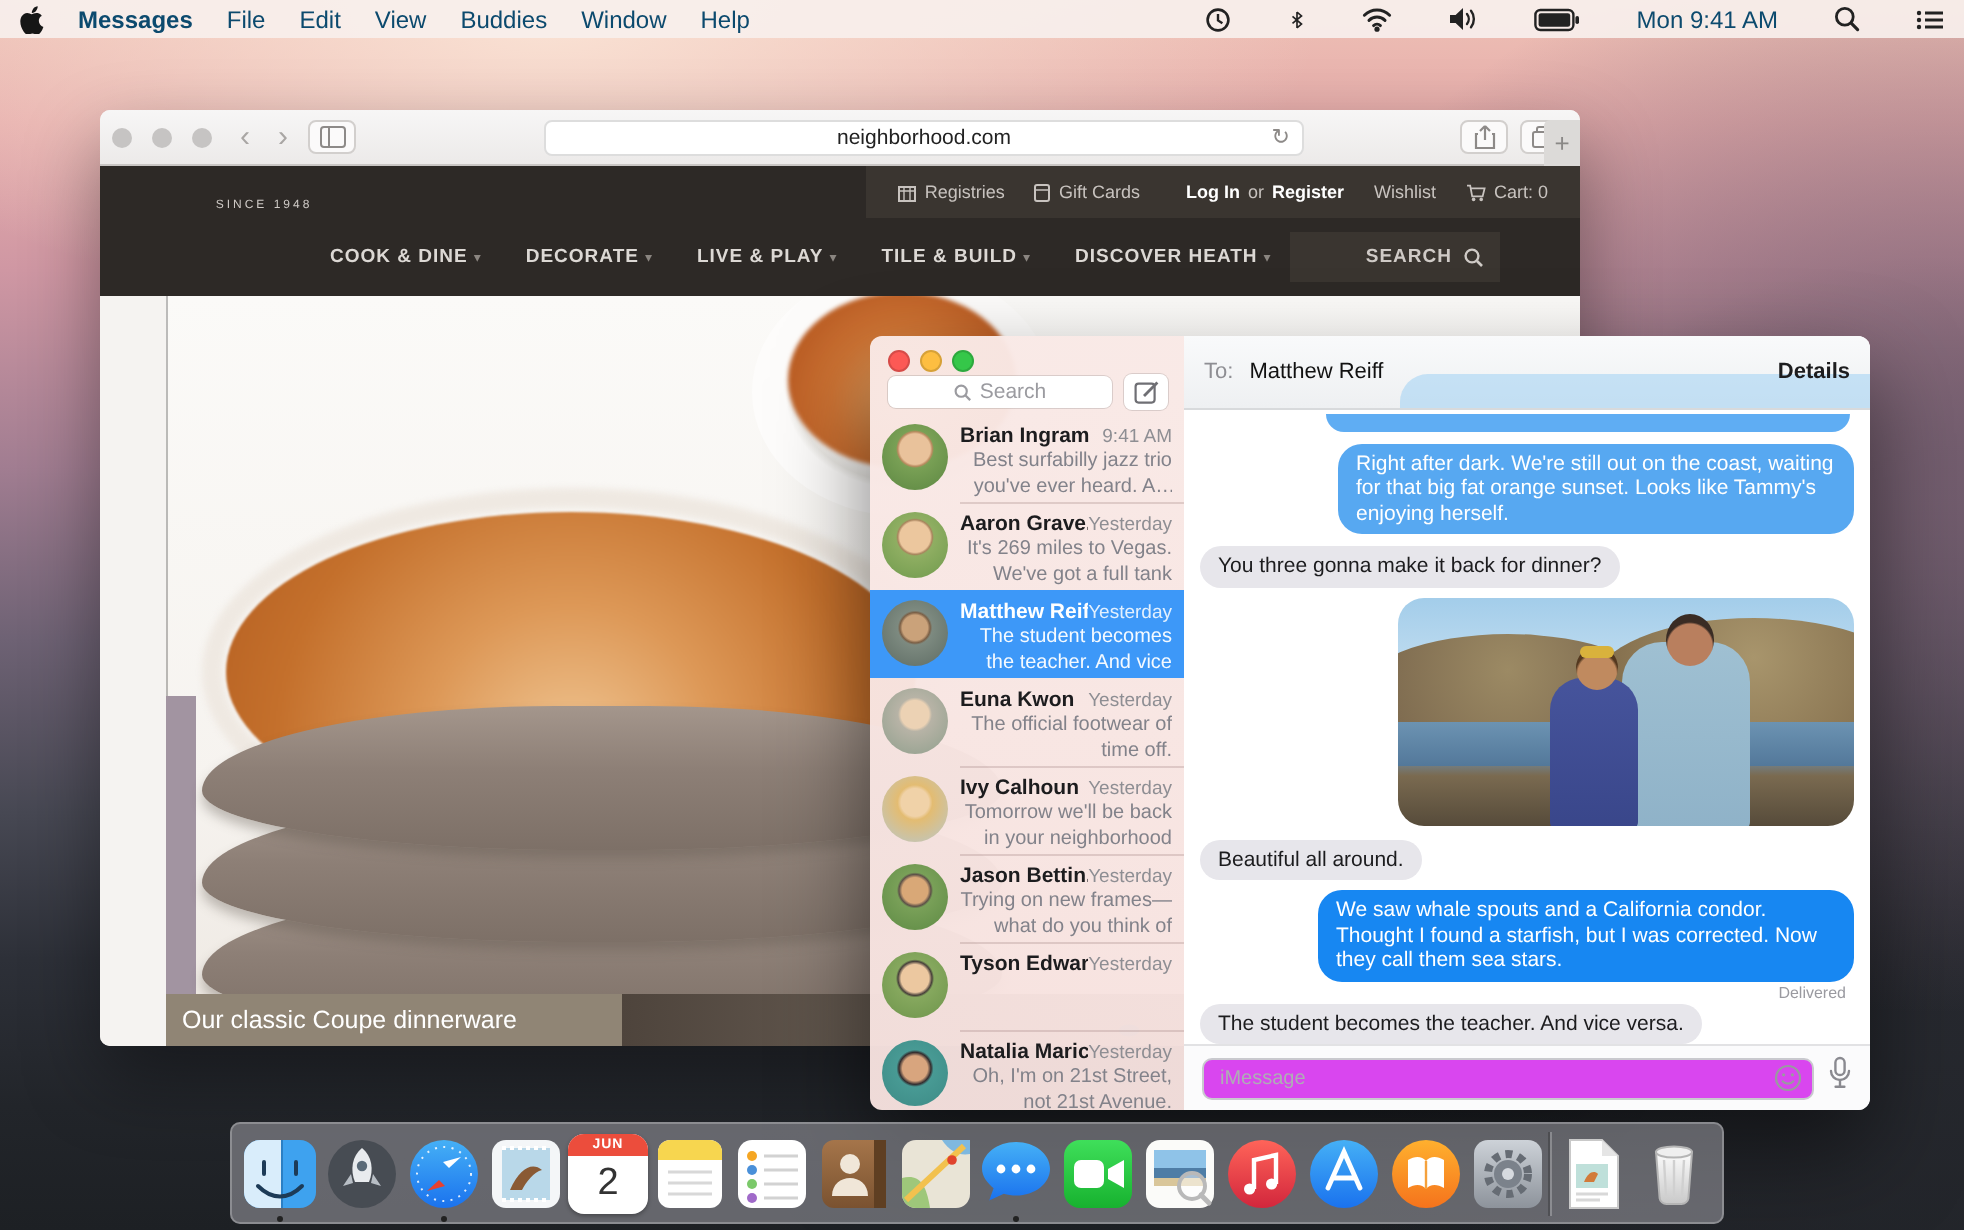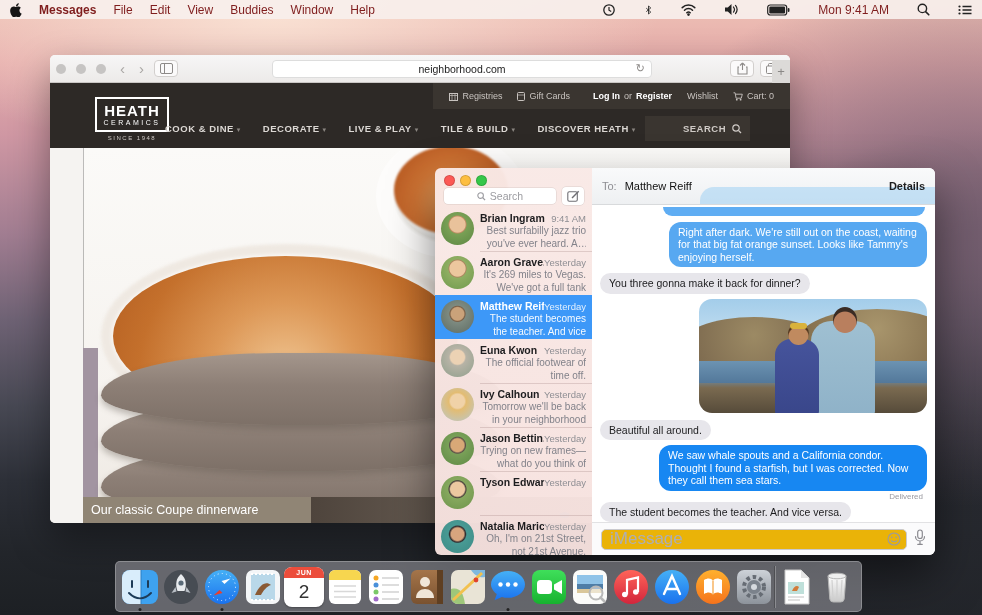--- a/index.html
+++ b/index.html
@@ -9,21 +9,21 @@
     background:
       radial-gradient(620px 240px at 28% 2%, rgba(250,227,213,.95), rgba(250,227,213,0) 62%),
       radial-gradient(520px 420px at 99% 38%, rgba(113,92,109,.9), rgba(113,92,109,0) 65%),
       radial-gradient(420px 520px at 98% 80%, rgba(38,40,46,.95), rgba(38,40,46,0) 70%),
       linear-gradient(180deg,#eec1b5 0%,#e6acab 10%,#cf97a3 22%,#a17d91 38%,#6e6274 52%,#474853 66%,#2d3038 78%,#22252a 90%,#1d2024 100%);
   }
 
   
   .menubar { position:absolute; left:0; top:0; width:982px; height:19px;
     background:rgba(248,239,236,.93); display:flex; align-items:center;
-    font-size:12px; color:#7f1d1d; padding:0 10px; z-index:50; }
+    font-size:12px; color:#0c4a6e; padding:0 10px; z-index:50; }
   .mb-left { display:flex; align-items:center; gap:17px; }
   .mb-appname { font-weight:700; }
   .mb-item { cursor:default; }
   .mb-right { margin-left:auto; display:flex; align-items:center; gap:28px; }
   .mb-ic { display:flex; align-items:center; }
   .mb-ic svg { display:block; }
   .mb-time { font-size:12px; }
 
   
   .safari { position:absolute; left:50px; top:55px; width:740px; height:468px;
@@ -152,22 +152,22 @@
     background:linear-gradient(180deg,#9fc0d2,#8fb2c8); }
   .ph-woman-head { position:absolute; right:70px; top:8px; width:24px; height:26px; border-radius:50%;
     background:radial-gradient(circle at 50% 62%,#b97f5e 55%,#3a2c24 60%); }
   .ph-girl { position:absolute; right:108px; top:40px; width:44px; height:76px; border-radius:16px 16px 4px 4px;
     background:linear-gradient(180deg,#46549c,#39468a); }
   .ph-girl-head { position:absolute; right:118px; top:24px; width:21px; height:22px; border-radius:50%;
     background:radial-gradient(circle at 50% 64%,#c08a5f 55%,#53381f 62%); }
   .ph-band { position:absolute; right:120px; top:24px; width:17px; height:6px; border-radius:4px; background:#d9b23c; }
   .chat-input { height:33px; border-top:1px solid #e2e2e4; background:#fbfbfc; display:flex;
     align-items:center; padding:0 9px; gap:7px; flex:none; }
-  .im-field { flex:1; height:21px; border:1px solid #c9c9ce; border-radius:5px; background:#eab308;
-    font-size:17px; color:#222; padding:0 24px 0 8px; outline:none; position:relative; }
+  .im-field { flex:1; height:21px; border:1px solid #c9c9ce; border-radius:5px; background:#d946ef;
+    font-size:10px; color:#222; padding:0 24px 0 8px; outline:none; position:relative; }
   .im-field::placeholder { color:#aeaeb4; }
   .im-wrap { flex:1; position:relative; display:flex; }
   .smiley { position:absolute; right:6px; top:3.5px; }
 
   
   .dock { position:absolute; left:115px; top:561px; width:747px; height:51px; border-radius:5px;
     background:rgba(160,160,168,.55); box-shadow:inset 0 0 0 1px rgba(255,255,255,.25);
     display:flex; align-items:center; justify-content:space-between; padding:0 5px; }
   .dock-item { width:41px; height:49px; position:relative; display:flex; align-items:center; justify-content:center; }
   .dock-item svg, .dock-item .cal { width:40px; height:40px; display:block; }
@@ -341,24 +341,20 @@
         <span class="ht-item">
           <svg width="10" height="9" viewBox="0 0 10 9">
               <path d="M.5.8h1.6l1 5.4h5.2l1-4H2.6" fill="none" stroke="#c8c3bf" stroke-width=".9"></path>
               <circle cx="3.8" cy="7.7" r=".9" fill="#c8c3bf"></circle>
               <circle cx="7.6" cy="7.7" r=".9" fill="#c8c3bf"></circle>
             </svg>
           <span>Cart: 0</span>
         </span>
       </div>
       <div class="logo-box">
-        <div class="logo-frame">
-          <div class="logo-heath">HEATH</div>
-          <div class="logo-ceramics">CERAMICS</div>
-        </div>
         <div class="logo-tag">SINCE 1948</div>
       </div>
       <div class="heath-nav">
         <span><span>COOK &amp; DINE</span><span class="caret">▾</span></span>
         <span><span>DECORATE</span><span class="caret">▾</span></span>
         <span><span>LIVE &amp; PLAY</span><span class="caret">▾</span></span>
         <span><span>TILE &amp; BUILD</span><span class="caret">▾</span></span>
         <span><span>DISCOVER HEATH</span><span class="caret">▾</span></span>
       </div>
       <div class="heath-search">

